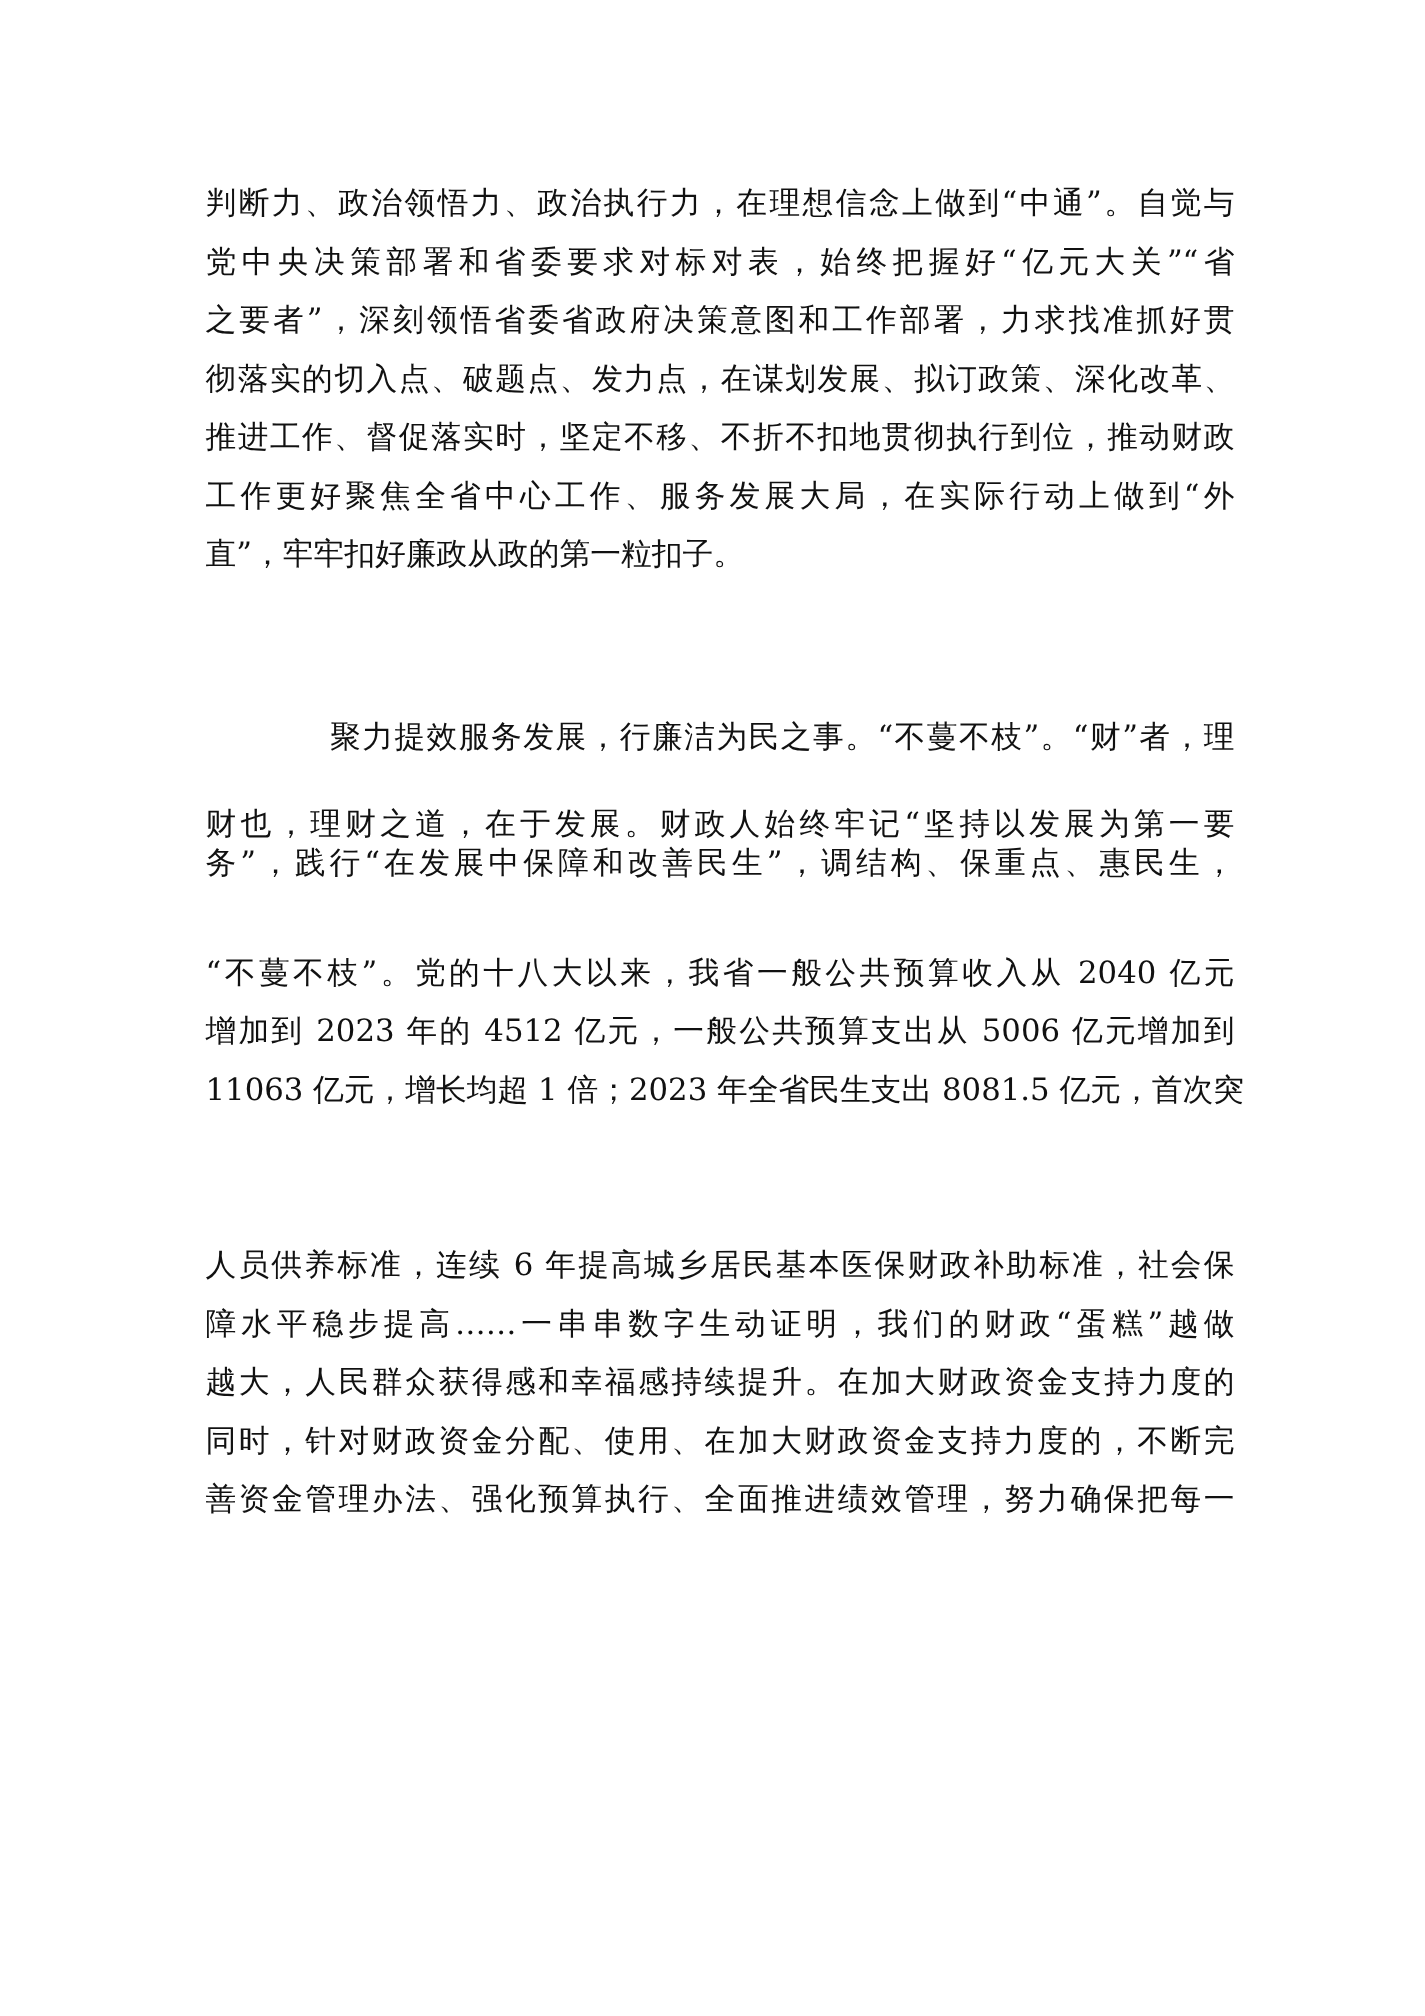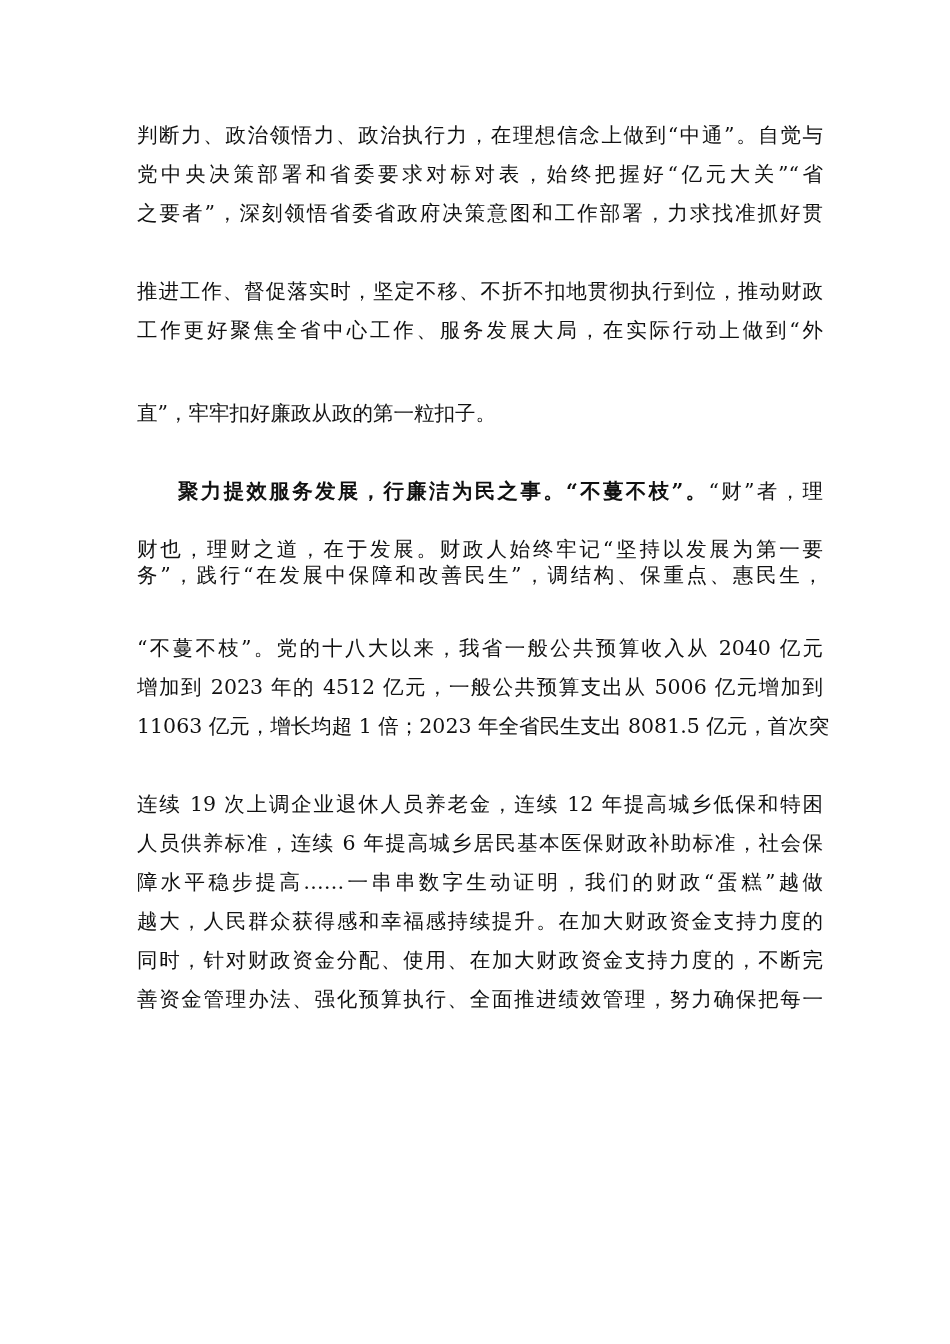--- a/index.html
+++ b/index.html
@@ -11,44 +11,44 @@
     width: 686px;
     height: 39px;
     line-height: 39px;
     font-family: "DejaVu Serif", "Liberation Serif", serif;
     font-size: 20.5px;
     color: #111;
     white-space: nowrap;
     text-align: justify;
     text-align-last: justify;
   }
-  .line.last { text-align-last: left; margin-top: 44px; }
+  .line.last { text-align-last: left; }
   .indent { padding-left: 41px; width: 645px; }
-  .bold { font-weight: bold; }
+  .bold { font-weight: normal; margin-left: 42px; }
 </style>
 </head>
 <body>
 
 <div class="page">
 
   <div class="line" style="top:116px">判断力、政治领悟力、政治执行力，在理想信念上做到“中通”。自觉与</div>
   <div class="line" style="top:155px">党中央决策部署和省委要求对标对表，始终把握好“亿元大关”“省</div>
   <div class="line" style="top:194px">之要者”，深刻领悟省委省政府决策意图和工作部署，力求找准抓好贯</div>
+  <div class="line" style="top:233px">彻落实的切入点、破题点、发力点，在谋划发展、拟订政策、深化改革、</div>
   <div class="line" style="top:272px">推进工作、督促落实时，坚定不移、不折不扣地贯彻执行到位，推动财政</div>
   <div class="line" style="top:311px">工作更好聚焦全省中心工作、服务发展大局，在实际行动上做到“外</div>
   <div class="line last" style="top:350px">直”，牢牢扣好廉政从政的第一粒扣子。</div>
 
   <div class="line indent" style="top:472px">
     <span class="bold">聚力提效服务发展，行廉洁为民之事。“不蔓不枝”。</span><span>“财”者，理</span>
   </div>
   <div class="line" style="top:530px">财也，理财之道，在于发展。财政人始终牢记“坚持以发展为第一要</div>
   <div class="line" style="top:556px">务”，践行“在发展中保障和改善民生”，调结构、保重点、惠民生，</div>
   <div class="line" style="top:629px">“不蔓不枝”。党的十八大以来，我省一般公共预算收入从 2040 亿元</div>
   <div class="line" style="top:668px">增加到 2023 年的 4512 亿元，一般公共预算支出从 5006 亿元增加到</div>
   <div class="line" style="top:707px">11063 亿元，增长均超 1 倍；2023 年全省民生支出 8081.5 亿元，首次突</div>
-  <div class="line" style="top:785px">连续 19 次上调企业退休人员养老金，连续 12 年提高城乡低保和特困</div>
   <div class="line" style="top:824px">人员供养标准，连续 6 年提高城乡居民基本医保财政补助标准，社会保</div>
   <div class="line" style="top:863px">障水平稳步提高……一串串数字生动证明，我们的财政“蛋糕”越做</div>
   <div class="line" style="top:902px">越大，人民群众获得感和幸福感持续提升。在加大财政资金支持力度的</div>
   <div class="line" style="top:941px">同时，针对财政资金分配、使用、在加大财政资金支持力度的，不断完</div>
   <div class="line" style="top:980px">善资金管理办法、强化预算执行、全面推进绩效管理，努力确保把每一</div>
 
 </div>
 
 </body></html>

